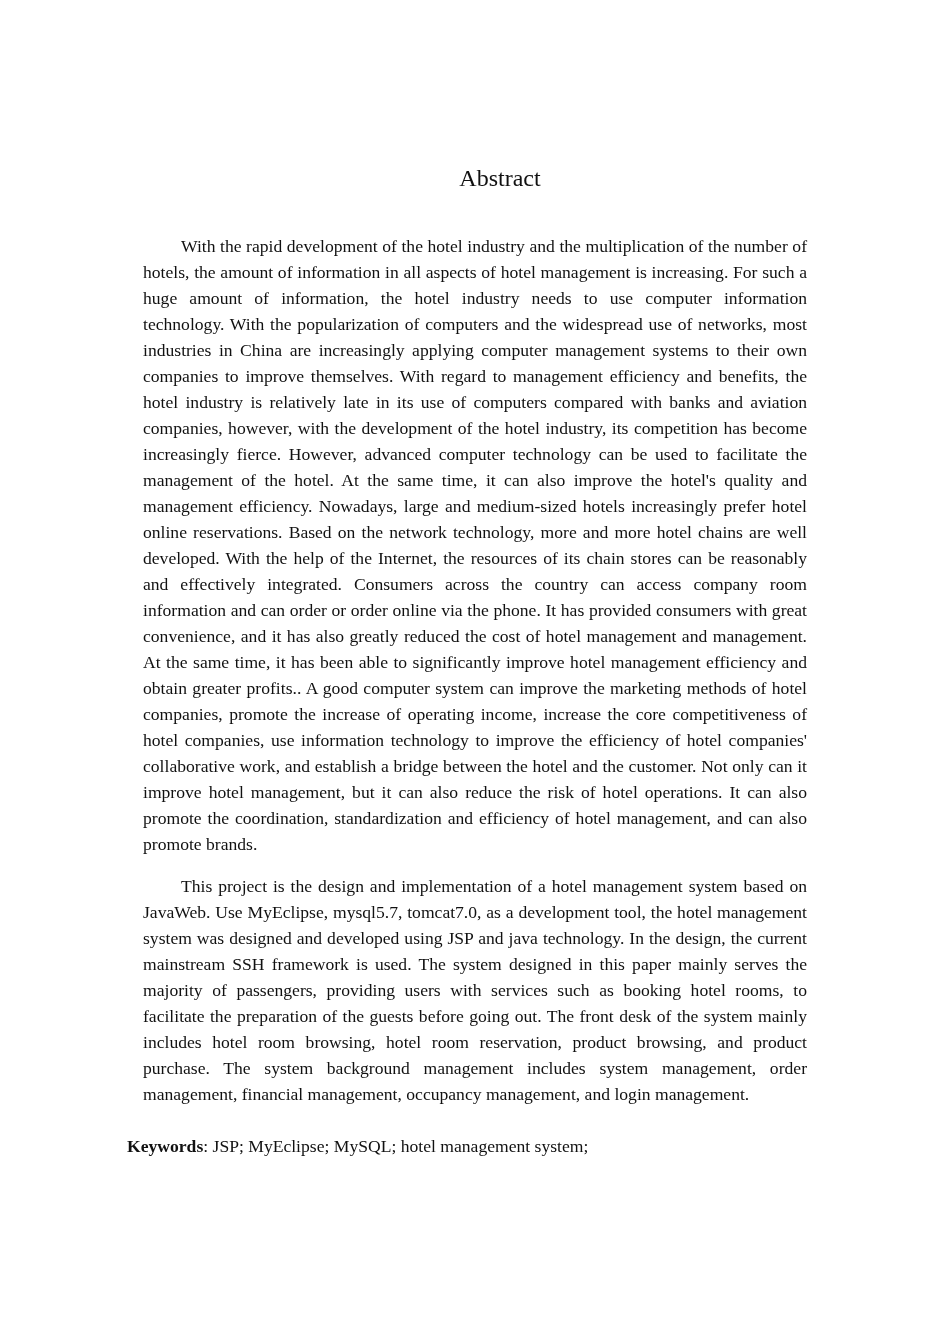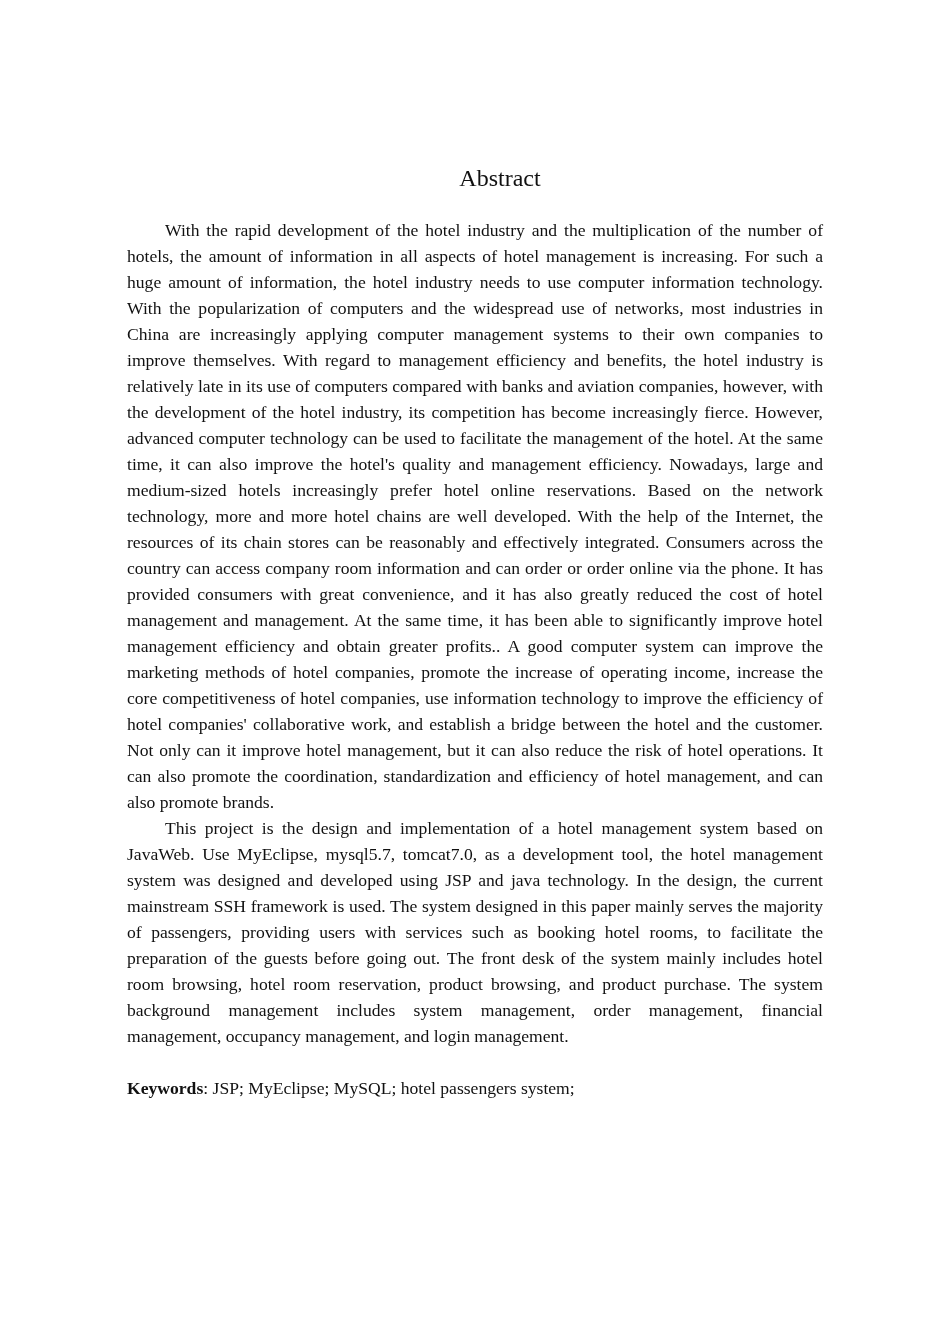--- a/index.html
+++ b/index.html
@@ -32,21 +32,21 @@
       line-height: 32px;
       margin: 0;
     }
     .body {
       position: absolute;
       top: 217px;
       left: 0;
       width: 696px;
     }
     .para {
-      margin: 0;
+      margin: 16px;
       font-size: 17.6px;
       line-height: 26px;
       text-align: justify;
       text-indent: 38px;
     }
     .keywords {
       margin: 26px 0 0 0;
       font-size: 17.6px;
       line-height: 26px;
       text-align: left;
@@ -59,15 +59,15 @@
 </head>
 <body>
 
 <div class="page">
   <h1 class="title">Abstract</h1>
 
   <div class="body">
     <p class="para">With the rapid development of the hotel industry and the multiplication of the number of hotels, the amount of information in all aspects of hotel management is increasing. For such a huge amount of information, the hotel industry needs to use computer information technology. With the popularization of computers and the widespread use of networks, most industries in China are increasingly applying computer management systems to their own companies to improve themselves. With regard to management efficiency and benefits, the hotel industry is relatively late in its use of computers compared with banks and aviation companies, however, with the development of the hotel industry, its competition has become increasingly fierce. However, advanced computer technology can be used to facilitate the management of the hotel. At the same time, it can also improve the hotel's quality and management efficiency. Nowadays, large and medium-sized hotels increasingly prefer hotel online reservations. Based on the network technology, more and more hotel chains are well developed. With the help of the Internet, the resources of its chain stores can be reasonably and effectively integrated. Consumers across the country can access company room information and can order or order online via the phone. It has provided consumers with great convenience, and it has also greatly reduced the cost of hotel management and management. At the same time, it has been able to significantly improve hotel management efficiency and obtain greater profits.. A good computer system can improve the marketing methods of hotel companies, promote the increase of operating income, increase the core competitiveness of hotel companies, use information technology to improve the efficiency of hotel companies' collaborative work, and establish a bridge between the hotel and the customer. Not only can it improve hotel management, but it can also reduce the risk of hotel operations. It can also promote the coordination, standardization and efficiency of hotel management, and can also promote brands.</p>
     <p class="para">This project is the design and implementation of a hotel management system based on JavaWeb. Use MyEclipse, mysql5.7, tomcat7.0, as a development tool, the hotel management system was designed and developed using JSP and java technology. In the design, the current mainstream SSH framework is used. The system designed in this paper mainly serves the majority of passengers, providing users with services such as booking hotel rooms, to facilitate the preparation of the guests before going out. The front desk of the system mainly includes hotel room browsing, hotel room reservation, product browsing, and product purchase. The system background management includes system management, order management, financial management, occupancy management, and login management.</p>
 
-    <p class="keywords"><span class="kw-label">Keywords</span><span>: </span><span>JSP; MyEclipse; MySQL; hotel passengers system;</span></p>
+    <p class="keywords"><span class="kw-label">Keywords</span><span>: </span><span>JSP; MyEclipse; MySQL; hotel management system;</span></p>
   </div>
 </div>
 
 </body></html>

